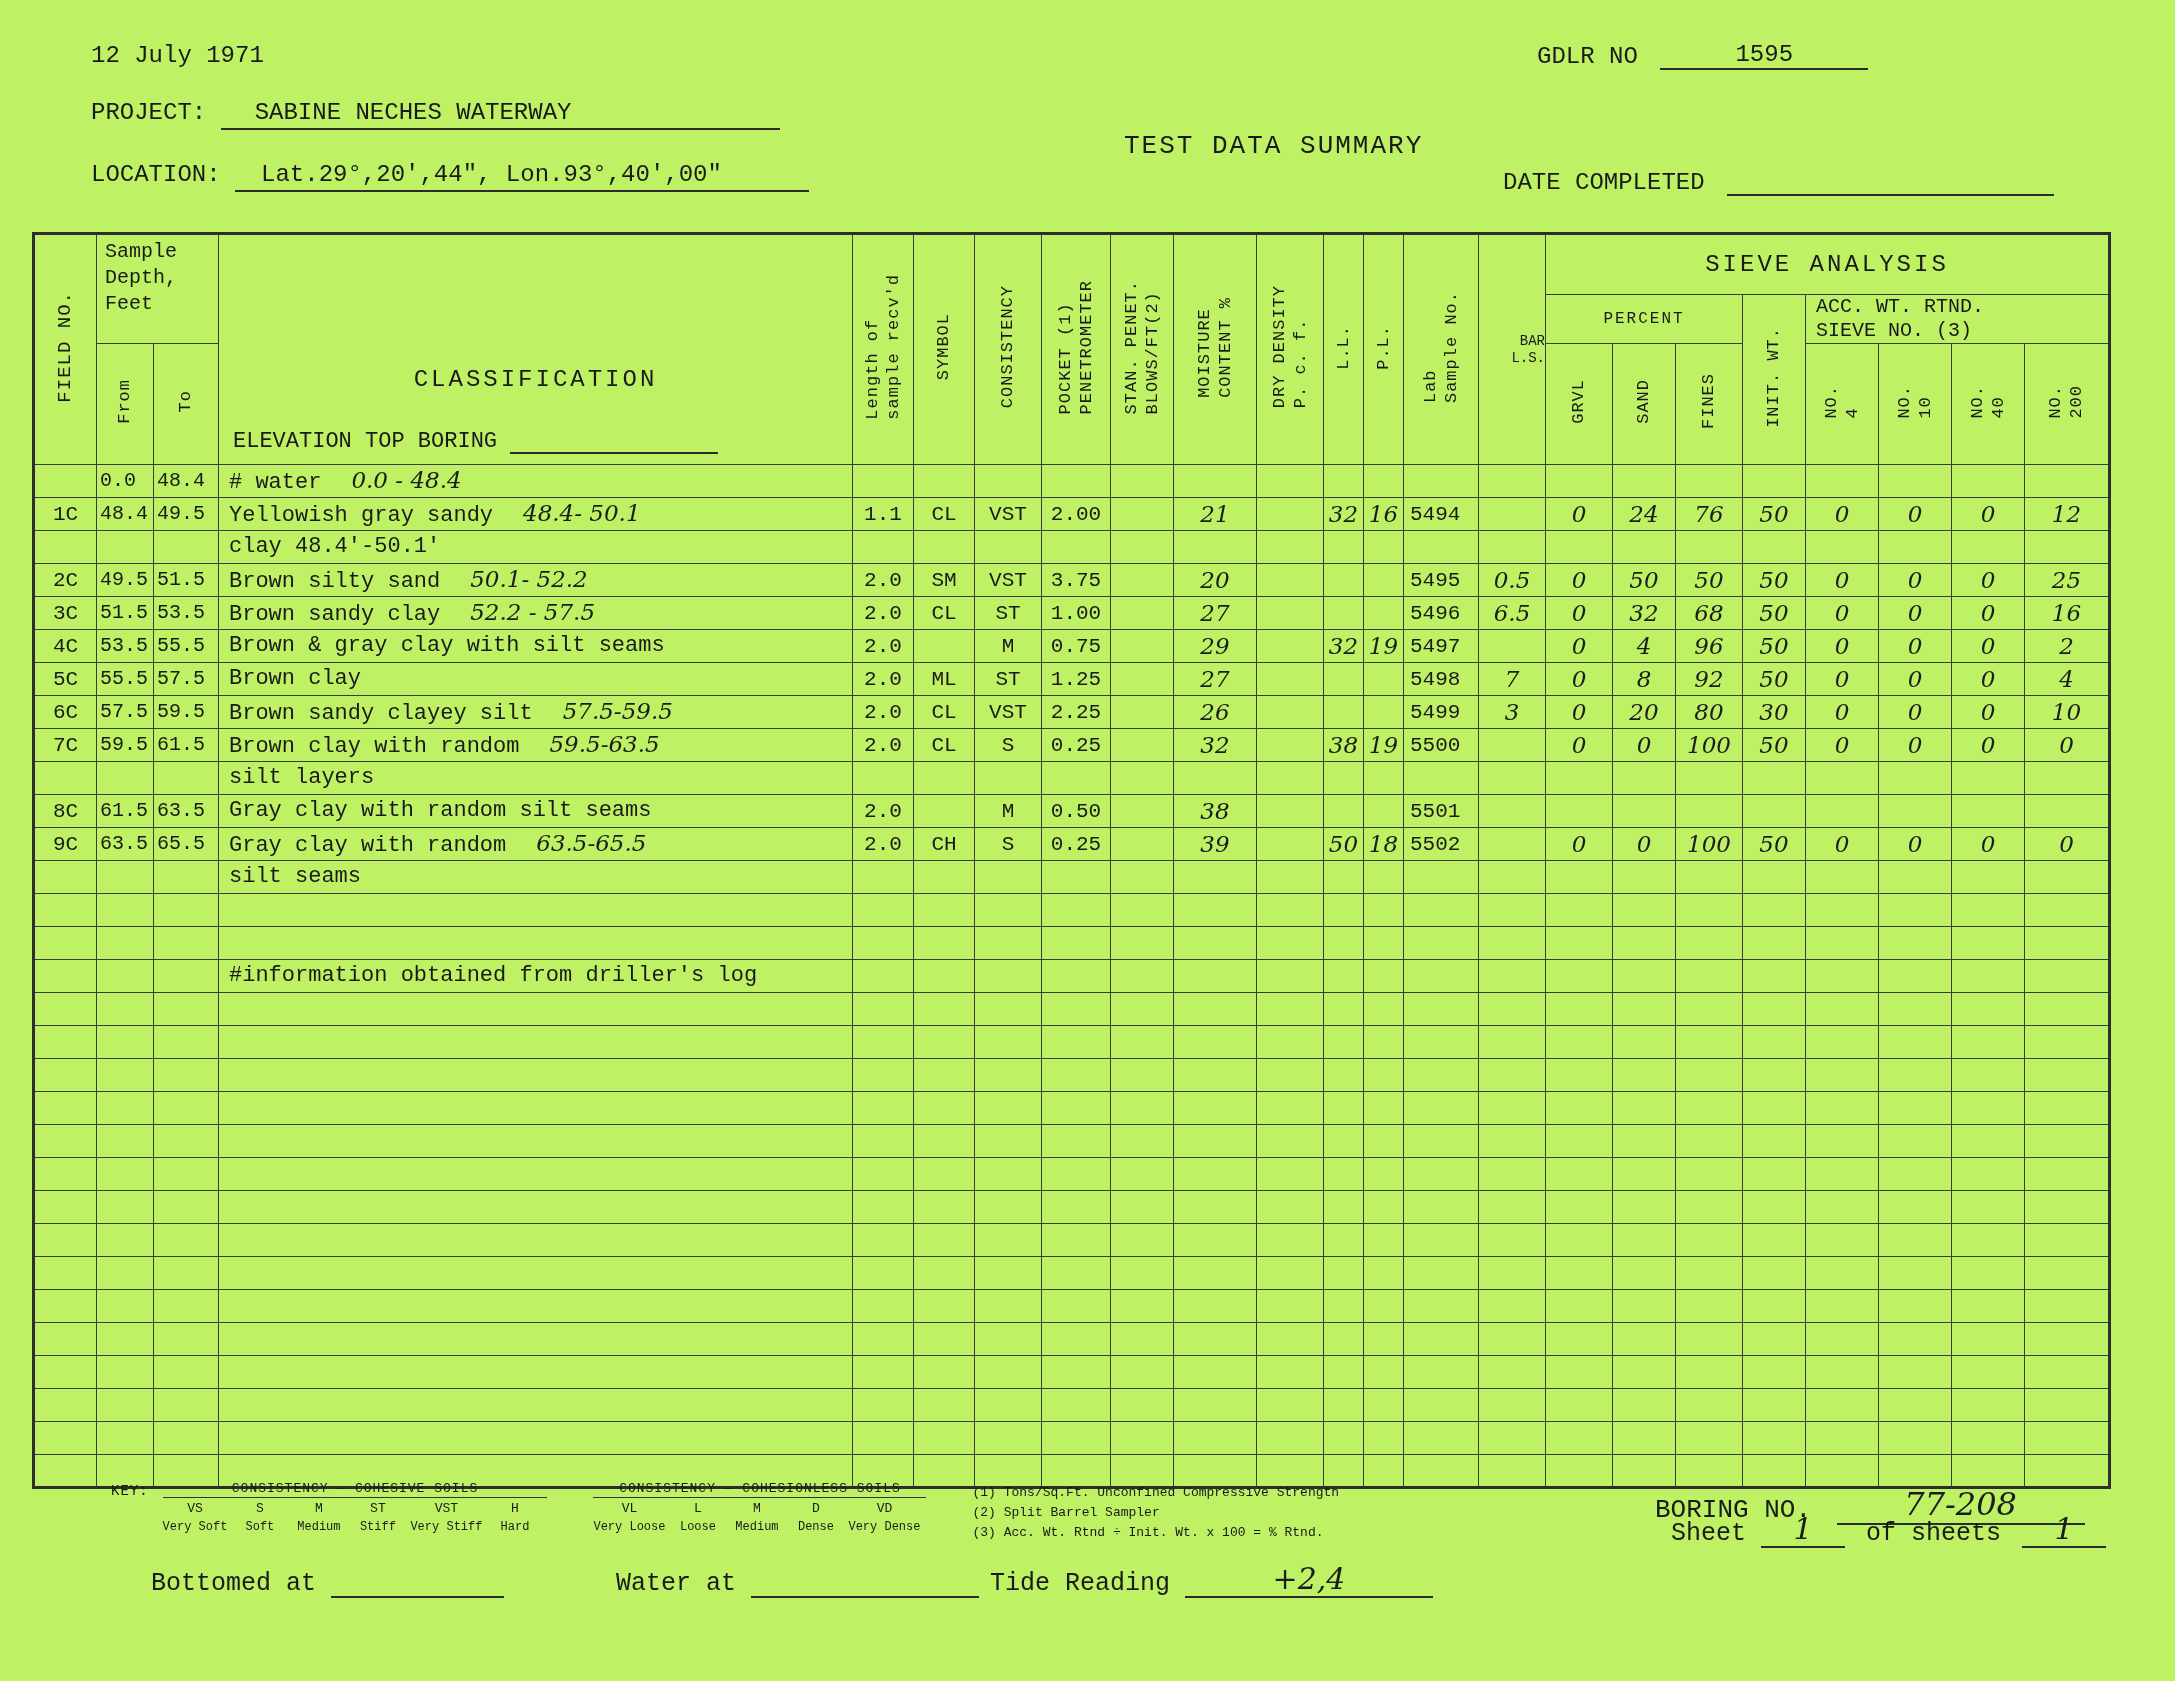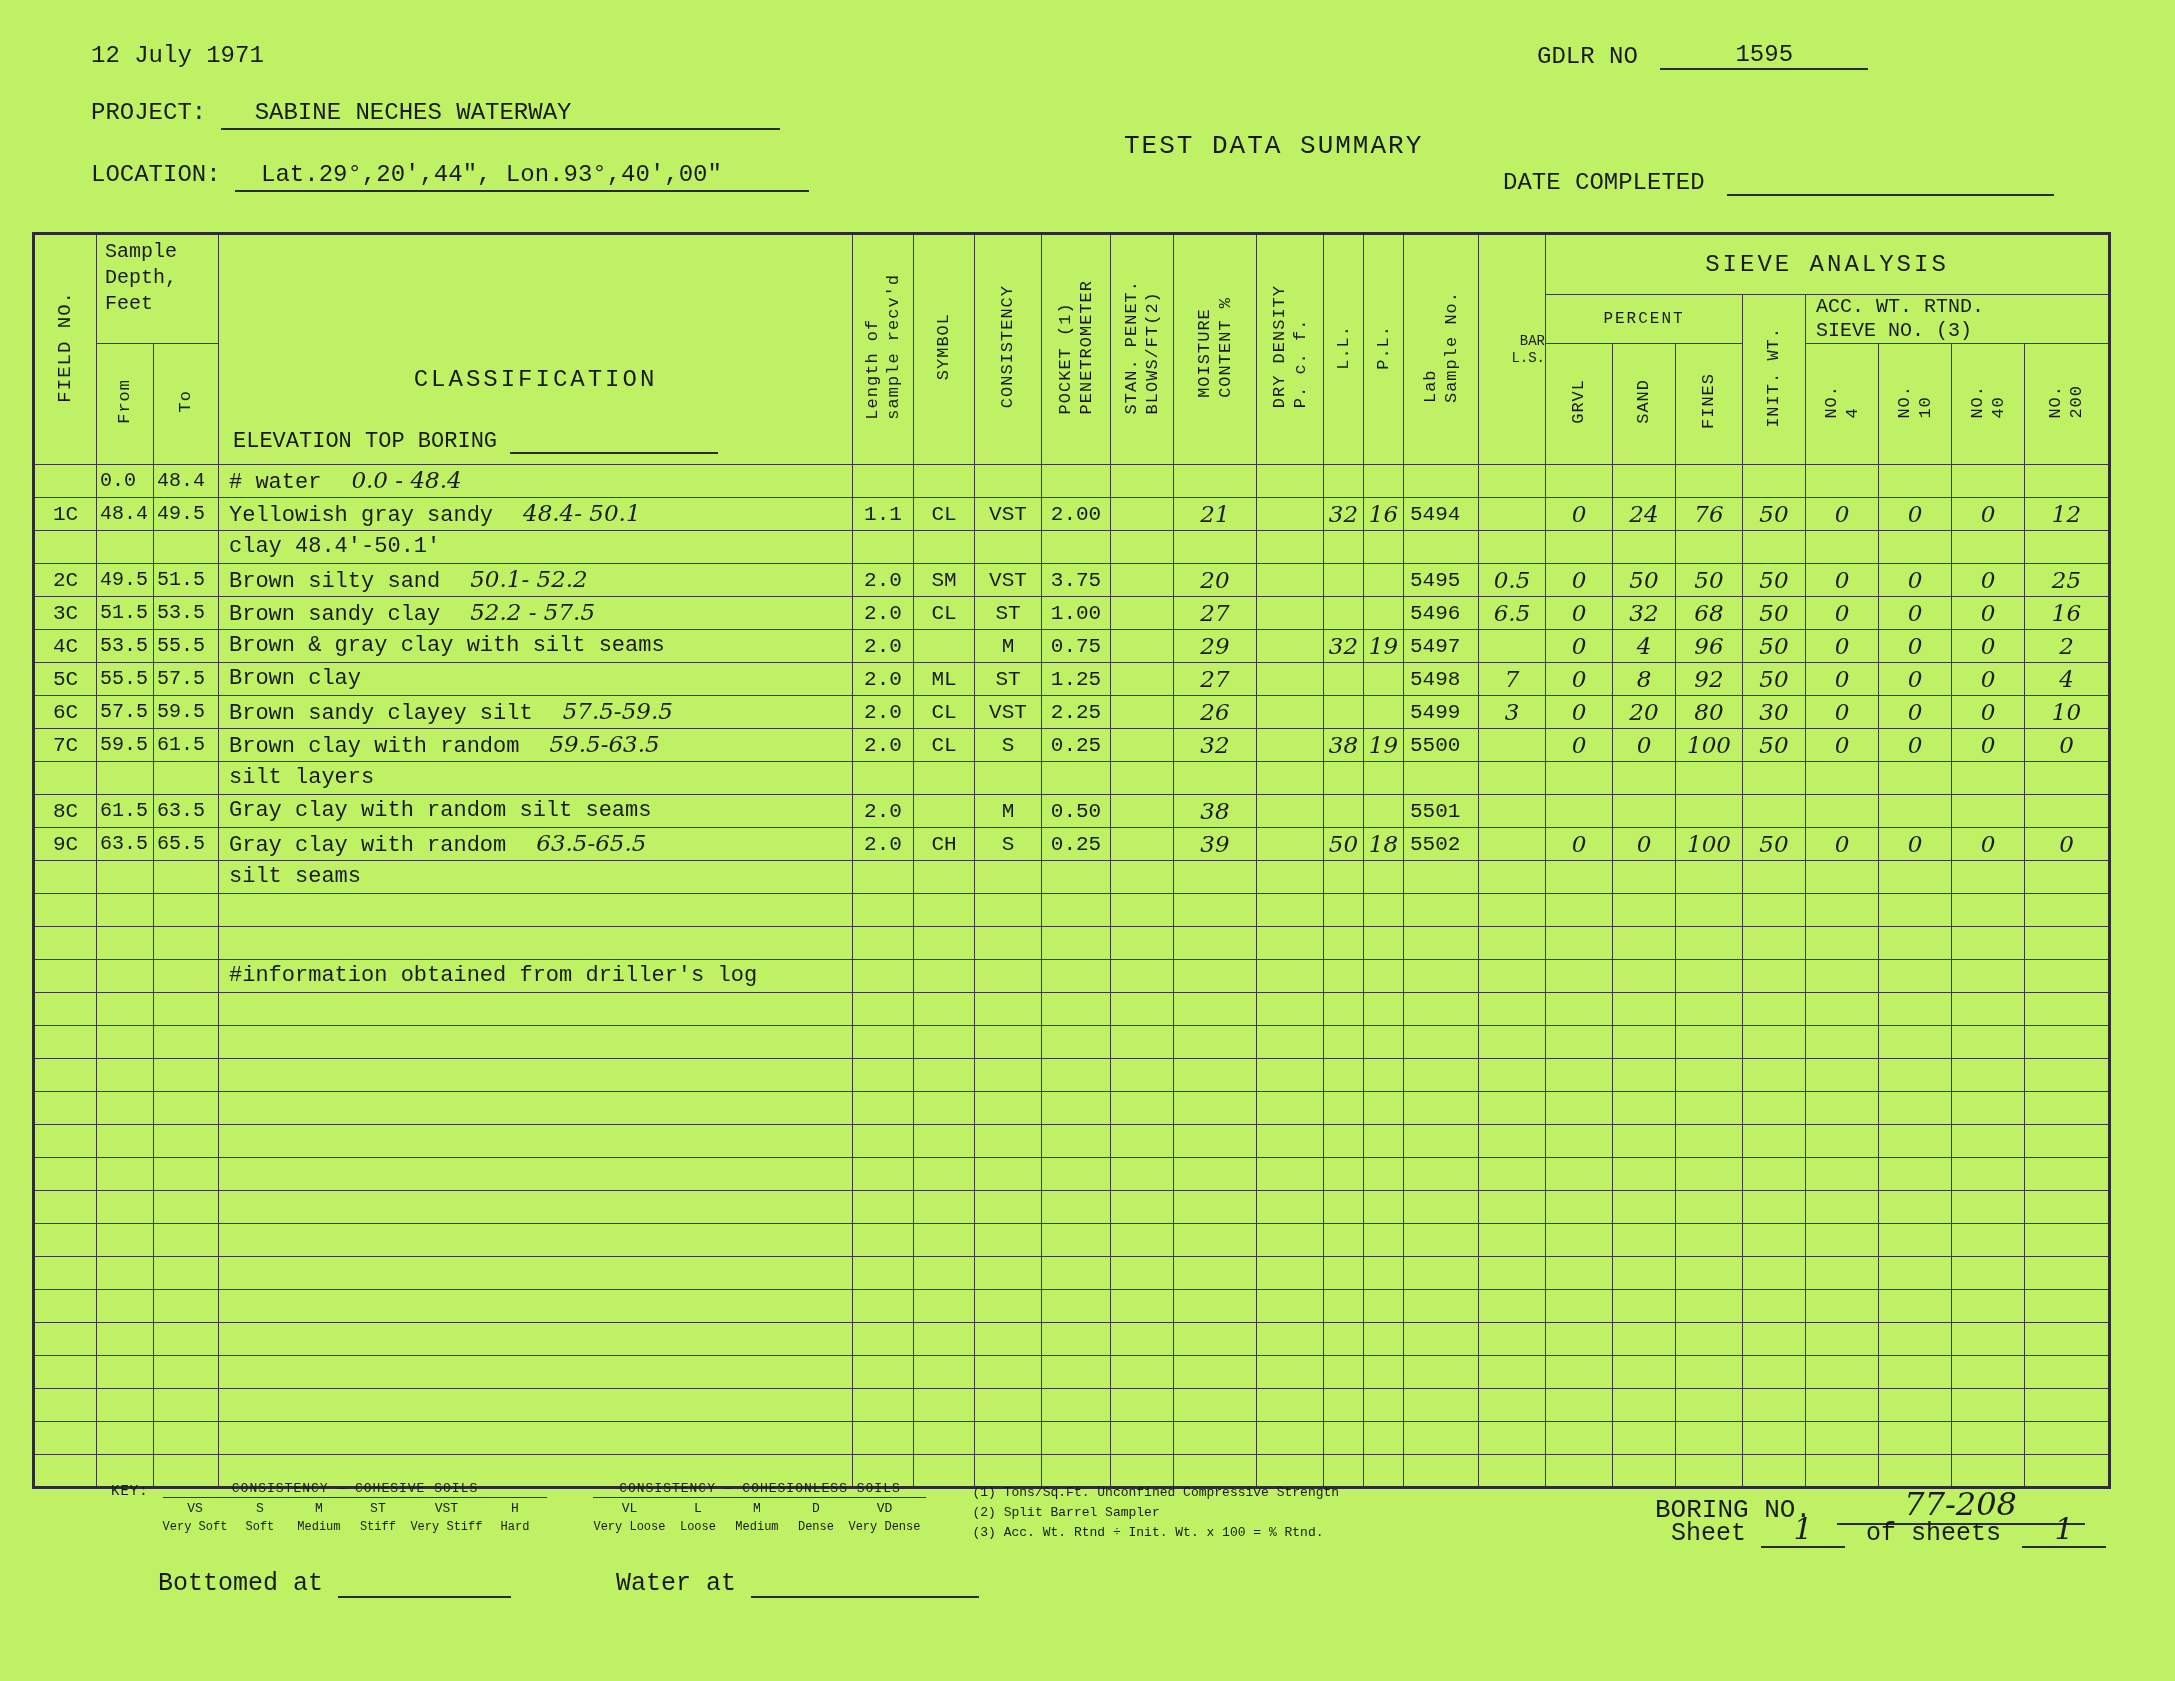--- a/index.html
+++ b/index.html
@@ -1028,27 +1028,33 @@
     </div>
   </div>
 
   <div class="abs boring-footer" style="left:1655px; top:1487px;">
     <span>BORING NO.</span>
     <span class="blank" style="width:248px; margin-left:10px; height:38px;">
         <span class="hw">77-208</span>
       </span>
   </div>
 
-  <div class="abs bottom-item" style="left:158px; top:1566px;">
+  <div class="abs bottom-item" style="left:151px; top:1566px;">
     <span>Bottomed at</span>
     <span class="blank" style="width:173px; height:32px;"></span>
   </div>
   <div class="abs bottom-item" style="left:616px; top:1566px;">
     <span>Water at</span>
     <span class="blank" style="width:228px; height:32px;"></span>
+  </div>
+  <div class="abs bottom-item" style="left:990px; top:1562px;">
+    <span>Tide Reading</span>
+    <span class="blank" style="width:248px; height:36px;">
+        <span class="hw">+2,4</span>
+      </span>
   </div>
   <div class="abs bottom-item" style="left:1671px; top:1512px;">
     <span>Sheet</span>
     <span class="blank" style="width:84px; height:36px;">
         <span class="hw">1</span>
       </span>
     <span style="margin-left:6px;">of sheets</span>
     <span class="blank" style="width:84px; height:36px; margin-left:6px;">
         <span class="hw">1</span>
       </span>

